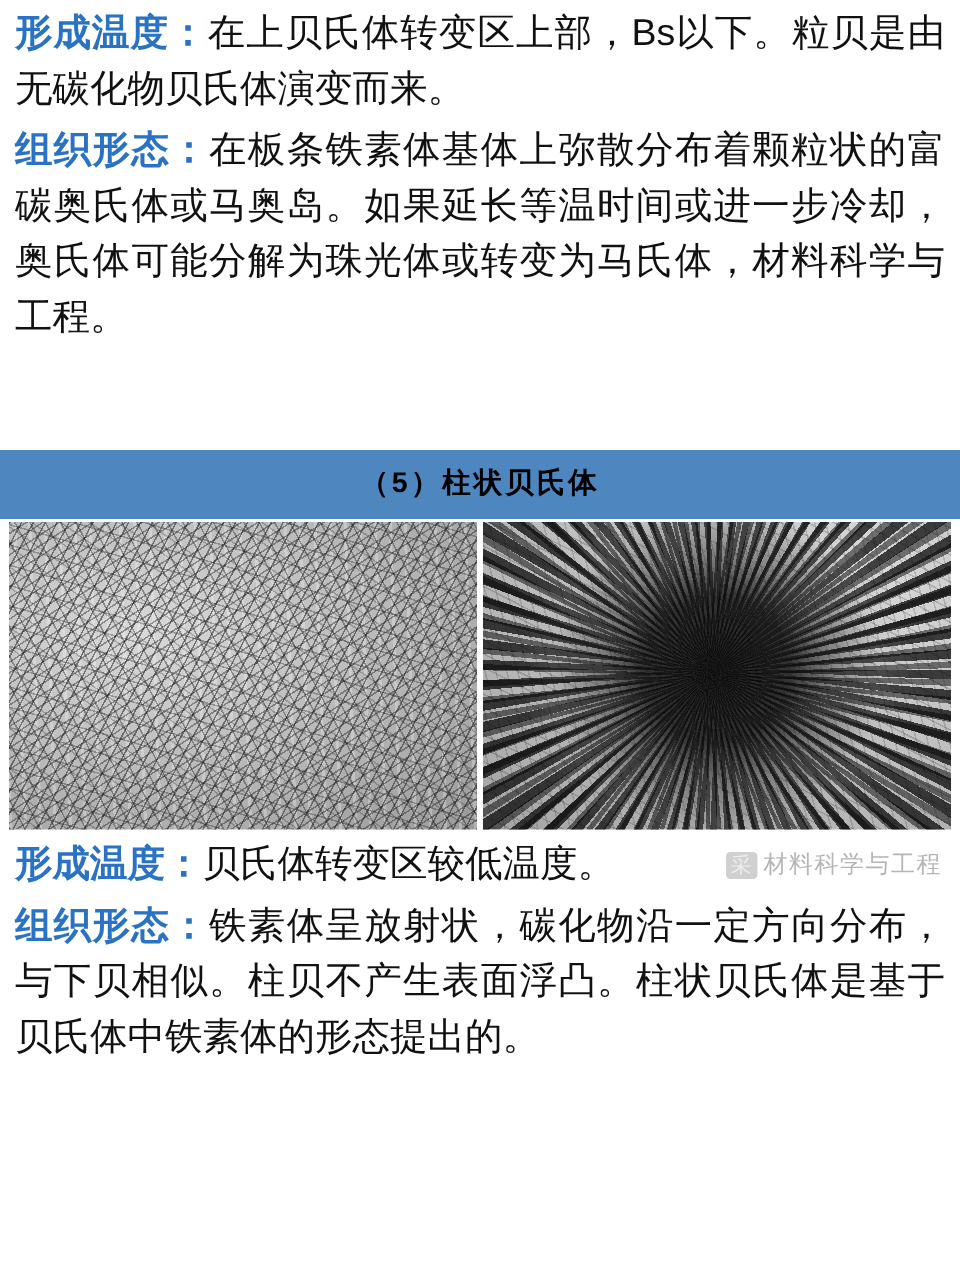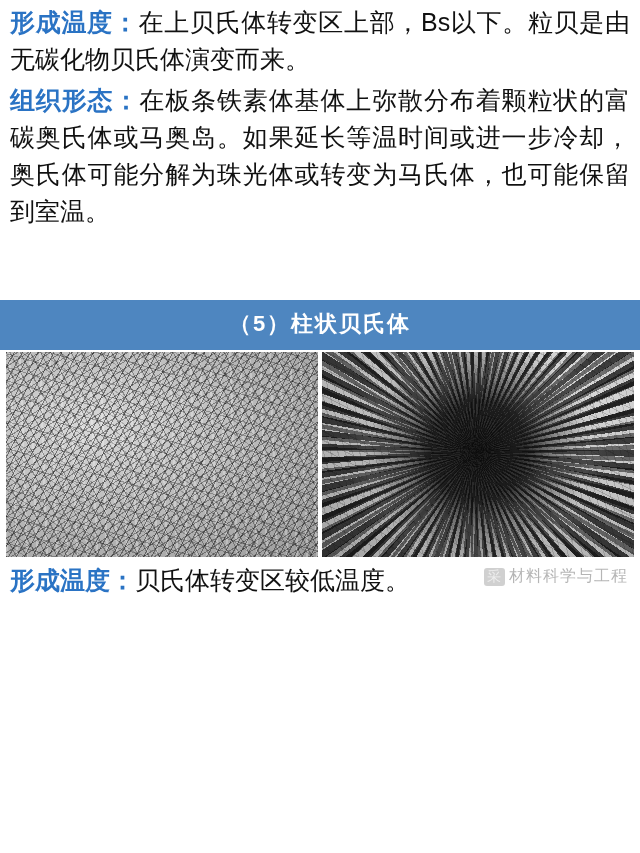--- a/index.html
+++ b/index.html
@@ -39,23 +39,23 @@
     color: #111111;
   }
   .section-1 {
     padding: 4px 10px 0 10px;
   }
   .spacer-1 {
     height: 66px;
   }
   .banner {
     background: #4e86c0;
-    color: #ffffff;
+    color: #000000;
     text-align: center;
-    font-size: 22px;
+    font-size: 19px;
     font-weight: bold;
     letter-spacing: 2px;
     padding: 9px 0 11px 0;
     margin: 0 0 0 0;
     width: 640px;
     box-sizing: border-box;
   }
   .figures {
     display: flex;
     width: 640px;
@@ -129,31 +129,32 @@
     font-size: 14px;
   }
 </style>
 </head>
 <body>
 
 <div class="page">
 
   <div class="block section-1">
     <p class="para"><span class="label">形成温度：</span><span class="body-text">在上贝氏体转变区上部，Bs以下。粒贝是由无碳化物贝氏体演变而来。</span></p>
-    <p class="para"><span class="label">组织形态：</span><span class="body-text">在板条铁素体基体上弥散分布着颗粒状的富碳奥氏体或马奥岛。如果延长等温时间或进一步冷却，奥氏体可能分解为珠光体或转变为马氏体，也可能保留到室温。</span></p>
+    <p class="para"><span class="label">组织形态：</span><span class="body-text">在板条铁素体基体上弥散分布着颗粒状的富碳奥氏体或马奥岛。如果延长等温时间或进一步冷却，奥氏体可能分解为珠光体或转变为马氏体，材料科学与工程。</span></p>
   </div>
 
   <div class="spacer-1"></div>
 
   <div class="banner">（5）柱状贝氏体</div>
 
   <div class="figures">
     <div class="fig fig-left"></div>
     <div class="fig fig-right"></div>
   </div>
 
   <div class="block section-2">
     <p class="para"><span class="label">形成温度：</span><span class="body-text">贝氏体转变区较低温度。</span></p>
+    <p class="para"><span class="label">组织形态：</span><span class="body-text">铁素体呈放射状，碳化物沿一定方向分布，与下贝相似。柱贝不产生表面浮凸。柱状贝氏体是基于贝氏体中铁素体的形态提出的。</span></p>
   </div>
 
   <div class="watermark"><span class="wm-badge">采</span><span>材料科学与工程</span></div>
 
 </div>
 
 </body></html>

